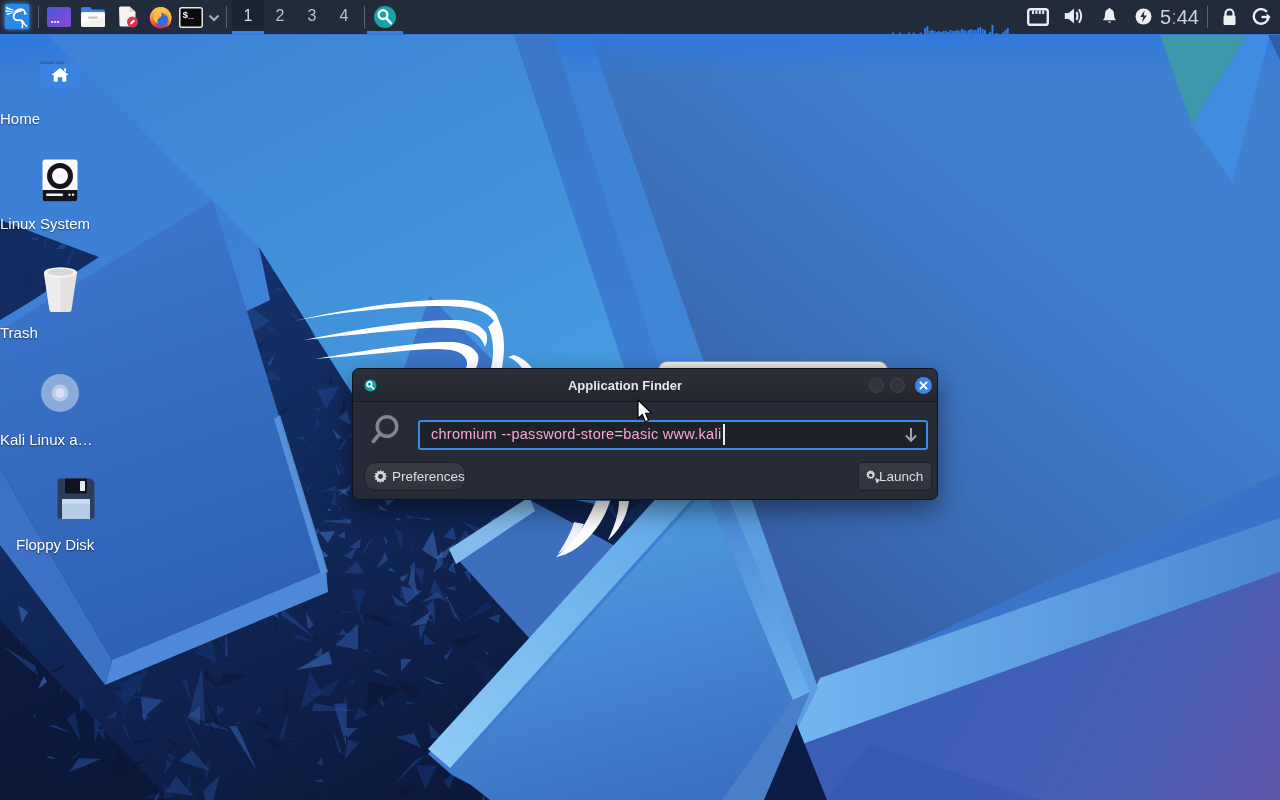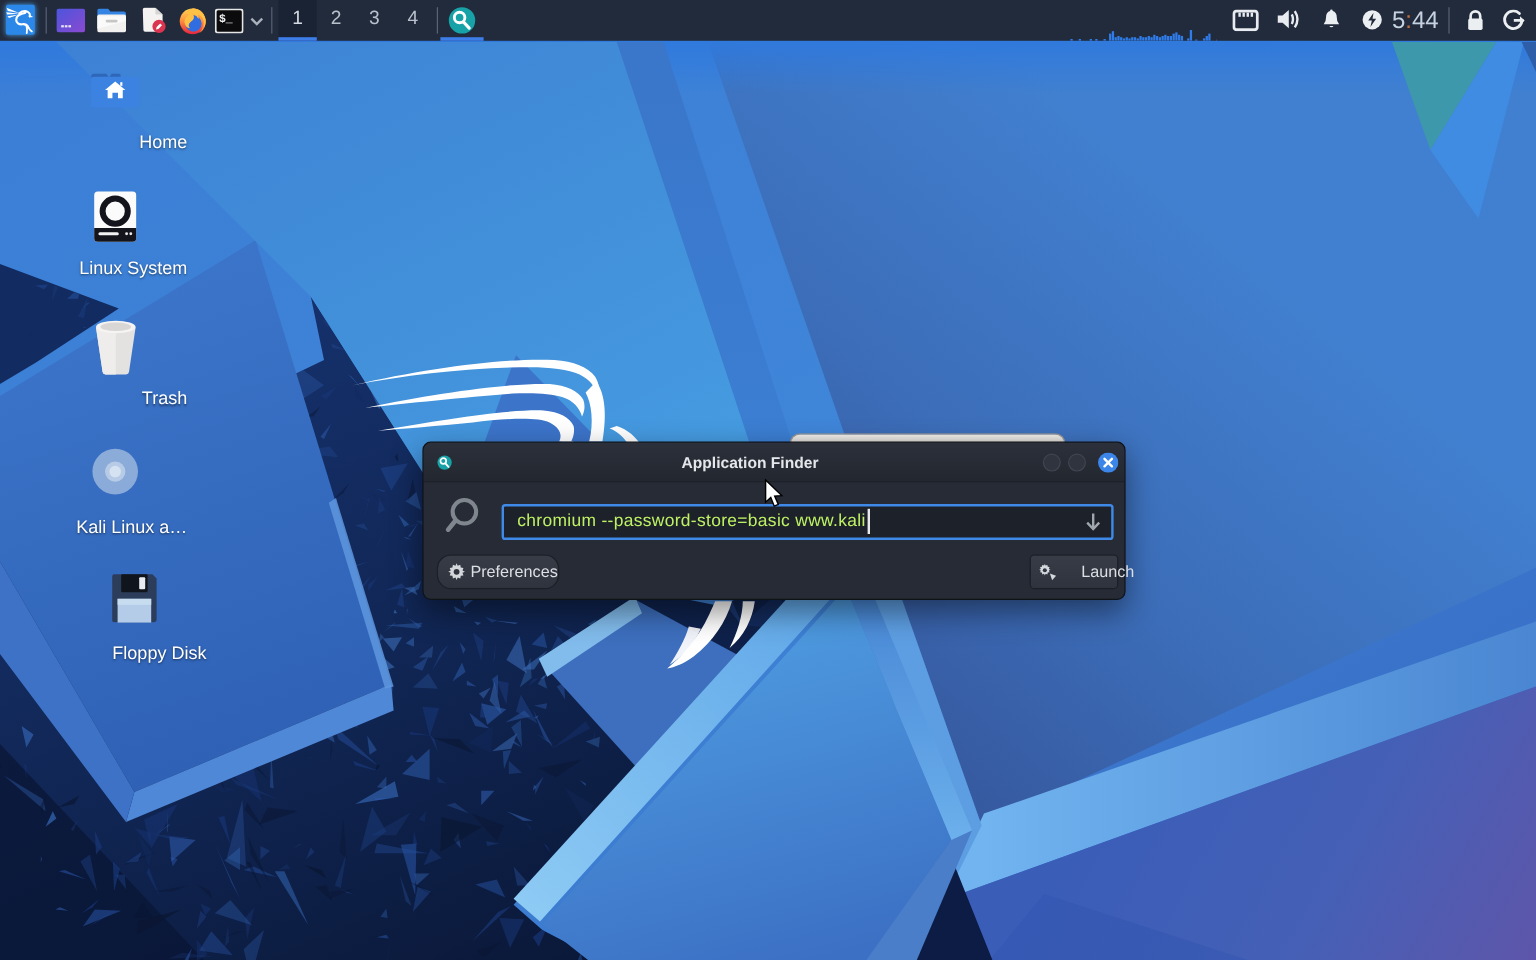--- a/index.html
+++ b/index.html
@@ -3,22 +3,22 @@
 <meta charset="utf-8">
 <style>
 html,body{margin:0;padding:0;width:1280px;height:800px;overflow:hidden;background:#3e80d4;
 font-family:"Liberation Sans",sans-serif;}
 #stage{position:absolute;inset:0;width:1280px;height:800px;}
 #wall{position:absolute;left:0;top:0;}
 #panel{position:absolute;left:0;top:0;width:1280px;height:34px;background:#222b3c;}
 .sep{position:absolute;top:6px;width:1px;height:22px;background:#596274;}
 .wsnum{position:absolute;top:0;height:31px;width:32px;line-height:32px;text-align:center;
 color:#b9c1cd;font-size:16px;}
-.dicon{position:absolute;width:120px;text-align:right;color:#fff;font-size:15px;
-text-shadow:0 1px 2px rgba(0,0,0,.55);padding-left:36px;}
+.dicon{position:absolute;width:120px;text-align:left;color:#fff;font-size:15px;
+text-shadow:0 1px 2px rgba(0,0,0,.55);}
 .dicon svg{display:block;margin:0 auto;}
 .dlabel{margin-top:4px;white-space:nowrap;}
 </style>
 </head>
 <body>
 <div id="stage">
 <svg id="wall" width="1280" height="800" viewBox="0 0 1280 800">
 <defs>
 <linearGradient id="gBase" x1="0" y1="0" x2="1" y2="1">
 <stop offset="0" stop-color="#3b7ed6"></stop>
@@ -780,39 +780,39 @@
 <circle cx="8.5" cy="8.5" r="8.5" fill="#3b86e8"></circle>
 <path d="M5.4,5.4 L11.6,11.6 M11.6,5.4 L5.4,11.6" stroke="#fff" stroke-width="2" stroke-linecap="round"></path>
 </svg>
 
 <svg width="34" height="34" viewBox="0 0 34 34" style="position:absolute;left:16px;top:44px;">
 <circle cx="18" cy="13.5" r="9.8" fill="none" stroke="#80868e" stroke-width="3.4"></circle>
 <path d="M10.8,20.6 L4.4,28.4" stroke="#80868e" stroke-width="3.8" stroke-linecap="round"></path>
 </svg>
 
 <div style="position:absolute;left:65px;top:51px;width:510px;height:30px;box-sizing:border-box;background:#1d212a;border:2px solid #3f8ae8;border-radius:3px;"></div>
-<div style="position:absolute;left:78px;top:51px;height:30px;line-height:29px;font-size:14.5px;letter-spacing:0.28px;color:#bef264;white-space:pre;">chromium --password-store=basic www.kali</div>
+<div style="position:absolute;left:78px;top:51px;height:30px;line-height:29px;font-size:14.5px;letter-spacing:0.28px;color:#f9a8d4;white-space:pre;">chromium --password-store=basic www.kali</div>
 <div id="caret" style="position:absolute;left:370px;top:55px;width:1.5px;height:21px;background:#e8eaec;"></div>
 <svg width="14" height="16" viewBox="0 0 14 16" style="position:absolute;left:551px;top:58px;">
 <path d="M7,1 V13 M2,8.5 L7,13.8 L12,8.5" stroke="#a0a6ae" stroke-width="2" fill="none"></path>
 </svg>
 
 <div style="position:absolute;left:11px;top:93px;width:102px;height:29px;background:linear-gradient(#373c46,#2f333d);border:1px solid #1c1f26;border-radius:12px;box-sizing:border-box;color:#dcdfe3;font-size:13.5px;line-height:27px;">
 <svg width="15" height="15" viewBox="0 0 16 16" style="position:absolute;left:8px;top:6px;">
 <path d="M8,0.5 l1,2.2 2.3,-0.9 0.4,2.4 2.4,0.4 -0.9,2.3 2.2,1 -2.2,1 0.9,2.3 -2.4,0.4 -0.4,2.4 -2.3,-0.9 -1,2.2 -1,-2.2 -2.3,0.9 -0.4,-2.4 -2.4,-0.4 0.9,-2.3 -2.2,-1 2.2,-1 -0.9,-2.3 2.4,-0.4 0.4,-2.4 2.3,0.9 Z" fill="#d4d7db"></path>
 <circle cx="8" cy="8" r="2.6" fill="#30343e"></circle>
 </svg>
 <span style="margin-left:27px;">Preferences</span>
 </div>
 <div style="position:absolute;left:505px;top:93px;width:74px;height:29px;background:linear-gradient(#373c46,#2f333d);border:1px solid #1c1f26;border-radius:4px;box-sizing:border-box;color:#dcdfe3;font-size:13.5px;line-height:27px;">
 <svg width="15" height="15" viewBox="0 0 16 16" style="position:absolute;left:7px;top:6px;">
 <path d="M5,1 l0.7,1.5 1.6,-0.6 0.3,1.6 1.6,0.3 -0.6,1.6 1.5,0.7 -1.5,0.7 0.6,1.6 -1.6,0.3 -0.3,1.6 -1.6,-0.6 -0.7,1.5 -0.7,-1.5 -1.6,0.6 -0.3,-1.6 -1.6,-0.3 0.6,-1.6 -1.5,-0.7 1.5,-0.7 -0.6,-1.6 1.6,-0.3 0.3,-1.6 1.6,0.6 Z" fill="#d4d7db"></path>
 <circle cx="5" cy="6.6" r="1.8" fill="#30343e"></circle>
 <path d="M9.5,9.5 l5.5,2 -3.5,4 Z" fill="#d4d7db"></path>
 </svg>
-<span style="margin-left:42px;text-align:right;">Launch</span>
+<span style="margin-left:20px;text-align:right;">Launch</span>
 </div>
 </div>
 
 <svg id="cursor" width="24" height="28" viewBox="0 0 24 28" style="position:absolute;left:636px;top:399px;">
 <path d="M2,1 L2,19.5 L6.3,15.6 L9.2,22.8 L12.6,21.3 L9.6,14.4 L15.4,14.0 Z" fill="#fff" stroke="#000" stroke-width="1.2"></path>
 </svg>
 </div>
 
 </body></html>

